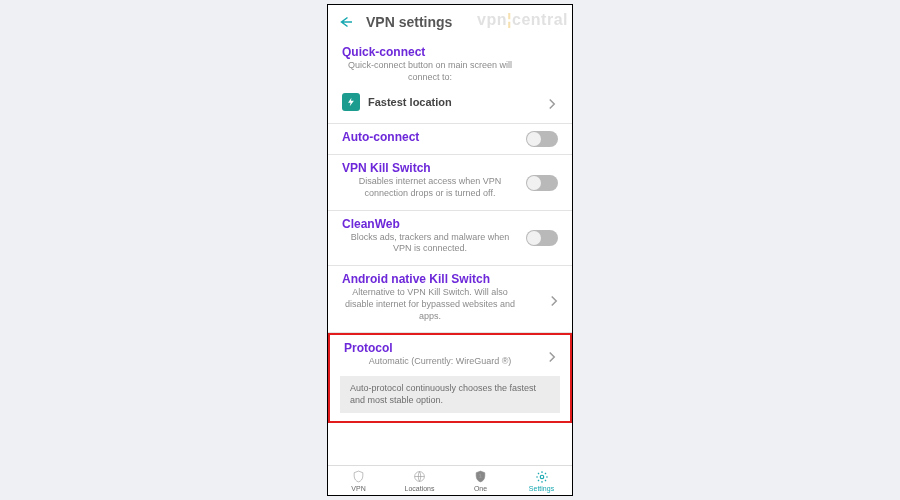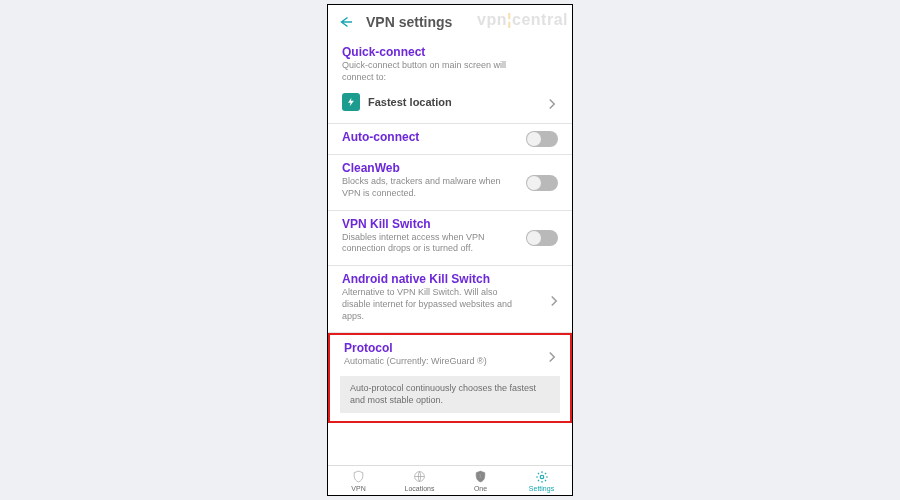--- a/index.html
+++ b/index.html
@@ -56,20 +56,21 @@
     border-bottom:1px solid #e3e3e3;
     position:relative;
   }
   .sec-title {
     font-size:12px; font-weight:700; color:#6d28d9;
   }
   .sec-sub {
     font-size:9px; color:#8b8b8b; line-height:1.3;
     margin-top:1px;
     padding-right:40px;
+    text-align:center;
   }
   .fastest-row {
     display:flex; align-items:center;
     margin-top:8px;
     height:22px;
     cursor:pointer;
     position:relative;
   }
   .bolt-badge {
     width:18px; height:18px;
@@ -174,28 +175,28 @@
         </div>
       </div>
     </div>
 
     <div class="section">
       <div class="sec-title">Auto-connect</div>
       <div class="toggle"></div>
     </div>
 
     <div class="section">
+      <div class="sec-title">VPN Kill Switch</div>
+      <div class="sec-sub">Disables internet access when VPN connection drops or is turned off.</div>
+      <div class="toggle"></div>
+    </div>
+
+    <div class="section">
       <div class="sec-title">CleanWeb</div>
       <div class="sec-sub">Blocks ads, trackers and malware when VPN is connected.</div>
-      <div class="toggle"></div>
-    </div>
-
-    <div class="section">
-      <div class="sec-title">VPN Kill Switch</div>
-      <div class="sec-sub">Disables internet access when VPN connection drops or is turned off.</div>
       <div class="toggle"></div>
     </div>
 
     <div class="section withChev">
       <div class="sec-title">Android native Kill Switch</div>
       <div class="sec-sub">Alternative to VPN Kill Switch. Will also disable internet for bypassed websites and apps.</div>
       <div class="chevron" style="right:14px;">
         <svg viewBox="0 0 10 16" width="8" height="12">
             <path d="M2 2 L8 8 L2 14"></path>
           </svg>

